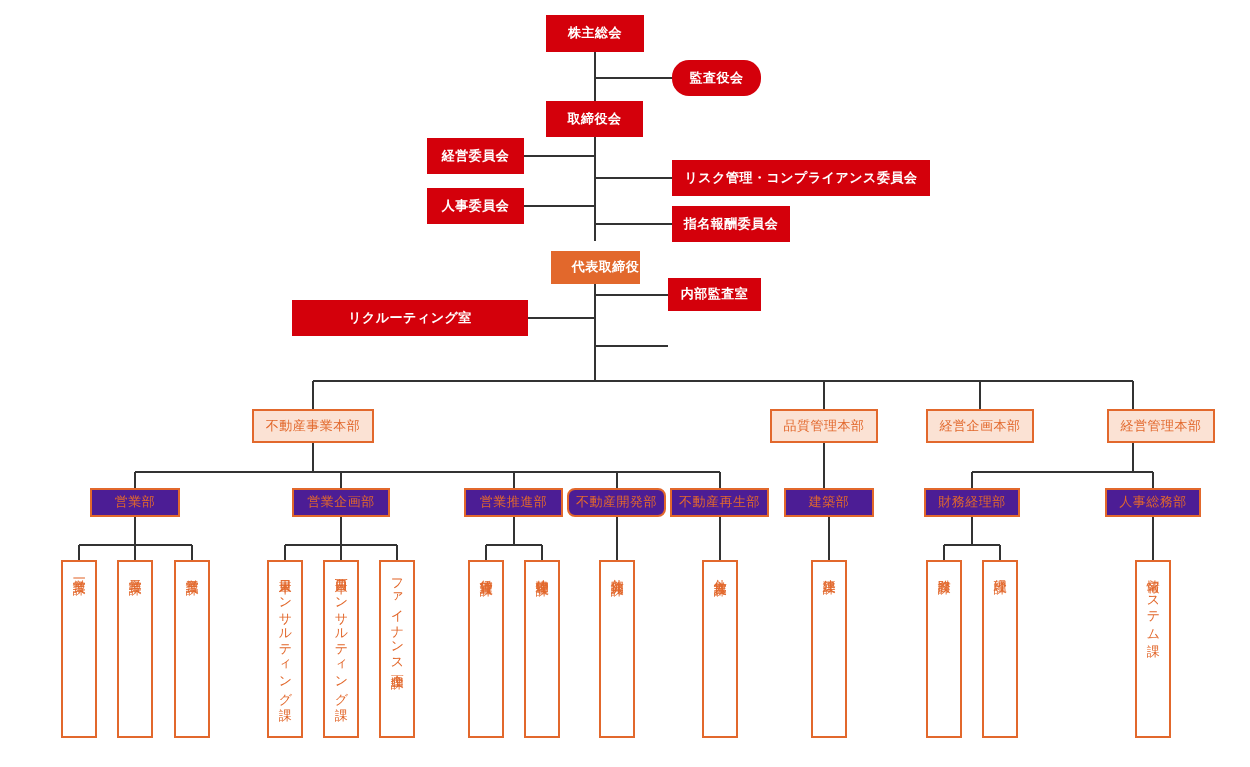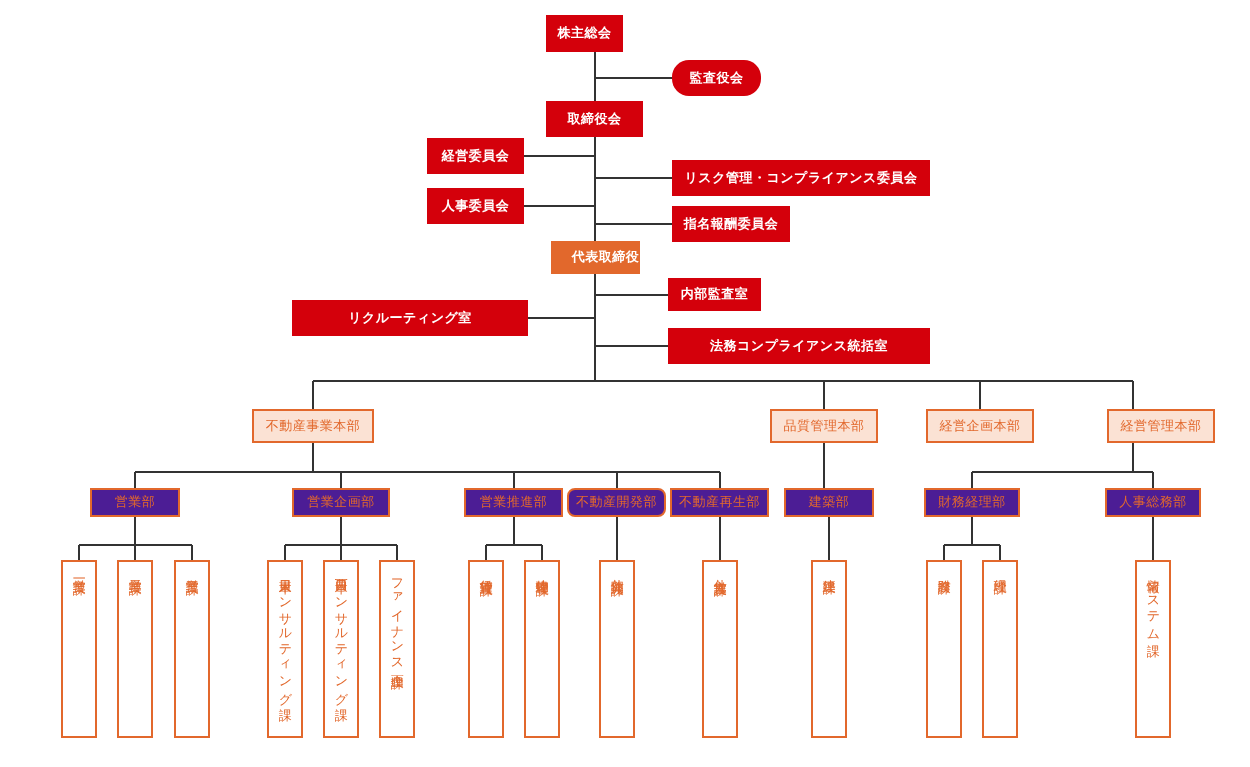--- a/index.html
+++ b/index.html
@@ -158,41 +158,40 @@
 
       <line x1="972" y1="517" x2="972" y2="545"></line>
       <line x1="944" y1="545" x2="1000" y2="545"></line>
       <line x1="944" y1="545" x2="944" y2="560"></line>
       <line x1="1000" y1="545" x2="1000" y2="560"></line>
 
       <line x1="1153" y1="517" x2="1153" y2="560"></line>
     </g>
   </svg>
 
-  <div class="node solid-red" style="left:546px; top:15px; width:77px; height:37px;text-align:right;">株主総会</div>
+  <div class="node solid-red" style="left:546px; top:15px; width:98px; height:37px;text-align:right;">株主総会</div>
 
   <div class="node solid-red" style="left:672px; top:60px; width:89px; height:36px;border-radius:17px;">監査役会</div>
 
   <div class="node solid-red" style="left:546px; top:101px; width:97px; height:36px;">取締役会</div>
 
   <div class="node solid-red" style="left:427px; top:138px; width:97px; height:36px;">経営委員会</div>
 
   <div class="node solid-red" style="left:672px; top:160px; width:258px; height:36px;">リスク管理・コンプライアンス委員会</div>
 
   <div class="node solid-red" style="left:427px; top:188px; width:97px; height:36px;">人事委員会</div>
 
   <div class="node solid-red" style="left:672px; top:206px; width:118px; height:36px;">指名報酬委員会</div>
 
-  <div class="node solid-orange" style="left:551px; top:241px; width:89px; height:33px;padding-left:20px;">代表取締役</div>
+  <div class="node solid-orange" style="left:551px; top:251px; width:89px; height:33px;padding-left:20px;">代表取締役</div>
 
   <div class="node solid-red" style="left:668px; top:278px; width:93px; height:33px;">内部監査室</div>
 
   <div class="node solid-red" style="left:292px; top:300px; width:236px; height:36px;">リクルーティング室</div>
 
-  <div class="node solid-red" style="left:668px; top:328px; width:262px; height:36px;">法務コンプライアンス統括室</div>
 
   <div class="node div-box" style="left:252px; top:409px; width:122px; height:34px;">不動産事業本部</div>
 
   <div class="node div-box" style="left:770px; top:409px; width:108px; height:34px;">品質管理本部</div>
 
   <div class="node div-box" style="left:926px; top:409px; width:108px; height:34px;">経営企画本部</div>
 
   <div class="node div-box" style="left:1079px; top:409px; width:108px; height:34px;margin-left:28px;">経営管理本部</div>
 
   <div class="node dept-box" style="left:90px; top:488px; width:90px; height:29px;">営業部</div>

